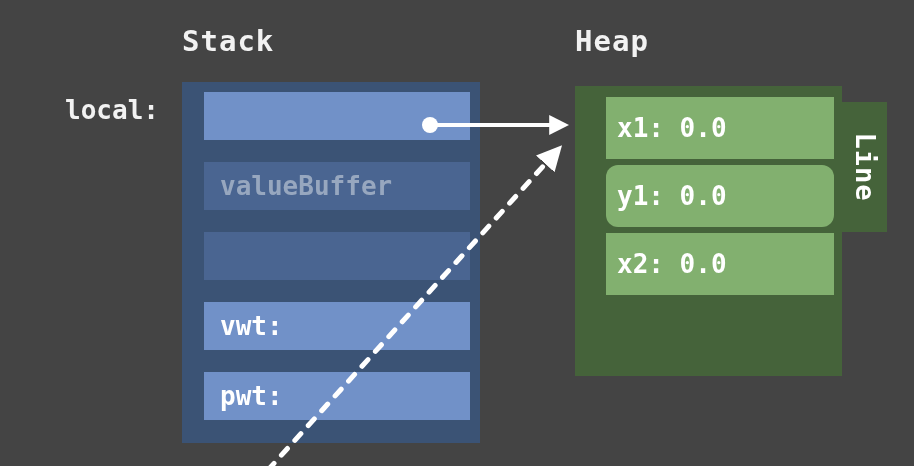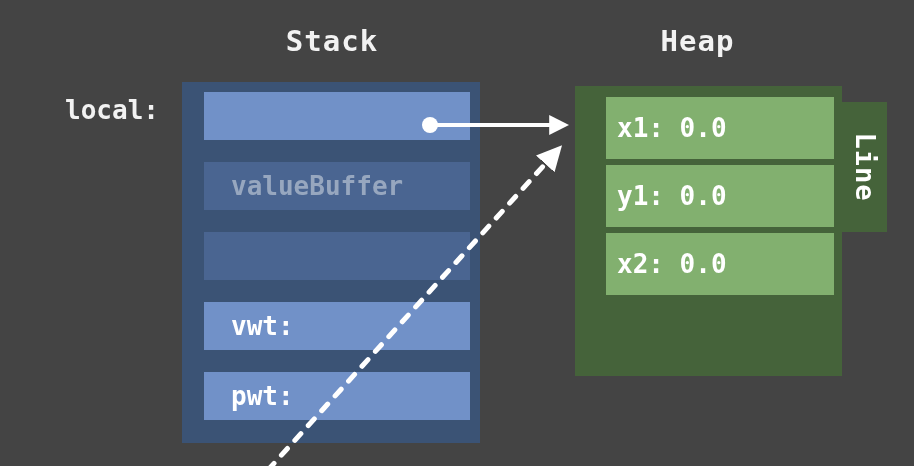--- a/index.html
+++ b/index.html
@@ -23,21 +23,21 @@
   }
 
   
   .title {
     position: absolute;
     color: #f2f2f2;
     font-size: 29px;
     font-weight: bold;
     letter-spacing: 1px;
     white-space: nowrap;
-    text-align: center;
+    text-align: left;
   }
   #stack-title {
     left: 182px;
     top: 24px;
     width: 300px;
   }
   #heap-title {
     left: 575px;
     top: 24px;
     width: 245px;
@@ -75,21 +75,21 @@
     height: 100%;
   }
   .stack-row {
     position: absolute;
     left: 0;
     width: 100%;
     height: 48px;
     box-sizing: border-box;
     display: flex;
     align-items: center;
-    padding-left: 27px;
+    padding-left: 16px;
     font-size: 26px;
     font-weight: bold;
     white-space: nowrap;
   }
   .stack-row.light { background: #7191c8; color: #ffffff; }
   .stack-row.dark  { background: #4a6591; color: #97a7bf; }
   .stack-row.r0 { top: 0px; }
   .stack-row.r1 { top: 70px; }
   .stack-row.r2 { top: 140px; }
   .stack-row.r3 { top: 210px; }
@@ -120,21 +120,21 @@
     background: #82b06f;
     display: flex;
     align-items: center;
     padding-left: 11px;
     color: #ffffff;
     font-size: 26px;
     font-weight: bold;
     white-space: nowrap;
   }
   .heap-row.h0 { top: 0px; }
-  .heap-row.h1 { top: 68px; }
+  .heap-row.h1 { top: 68px; border-radius: 12px; }
   .heap-row.h2 { top: 136px; }
   .heap-row.h3 { top: 204px; }
 
   
   #line-tab {
     position: absolute;
     left: 842px;
     top: 102px;
     width: 45px;
     height: 130px;

